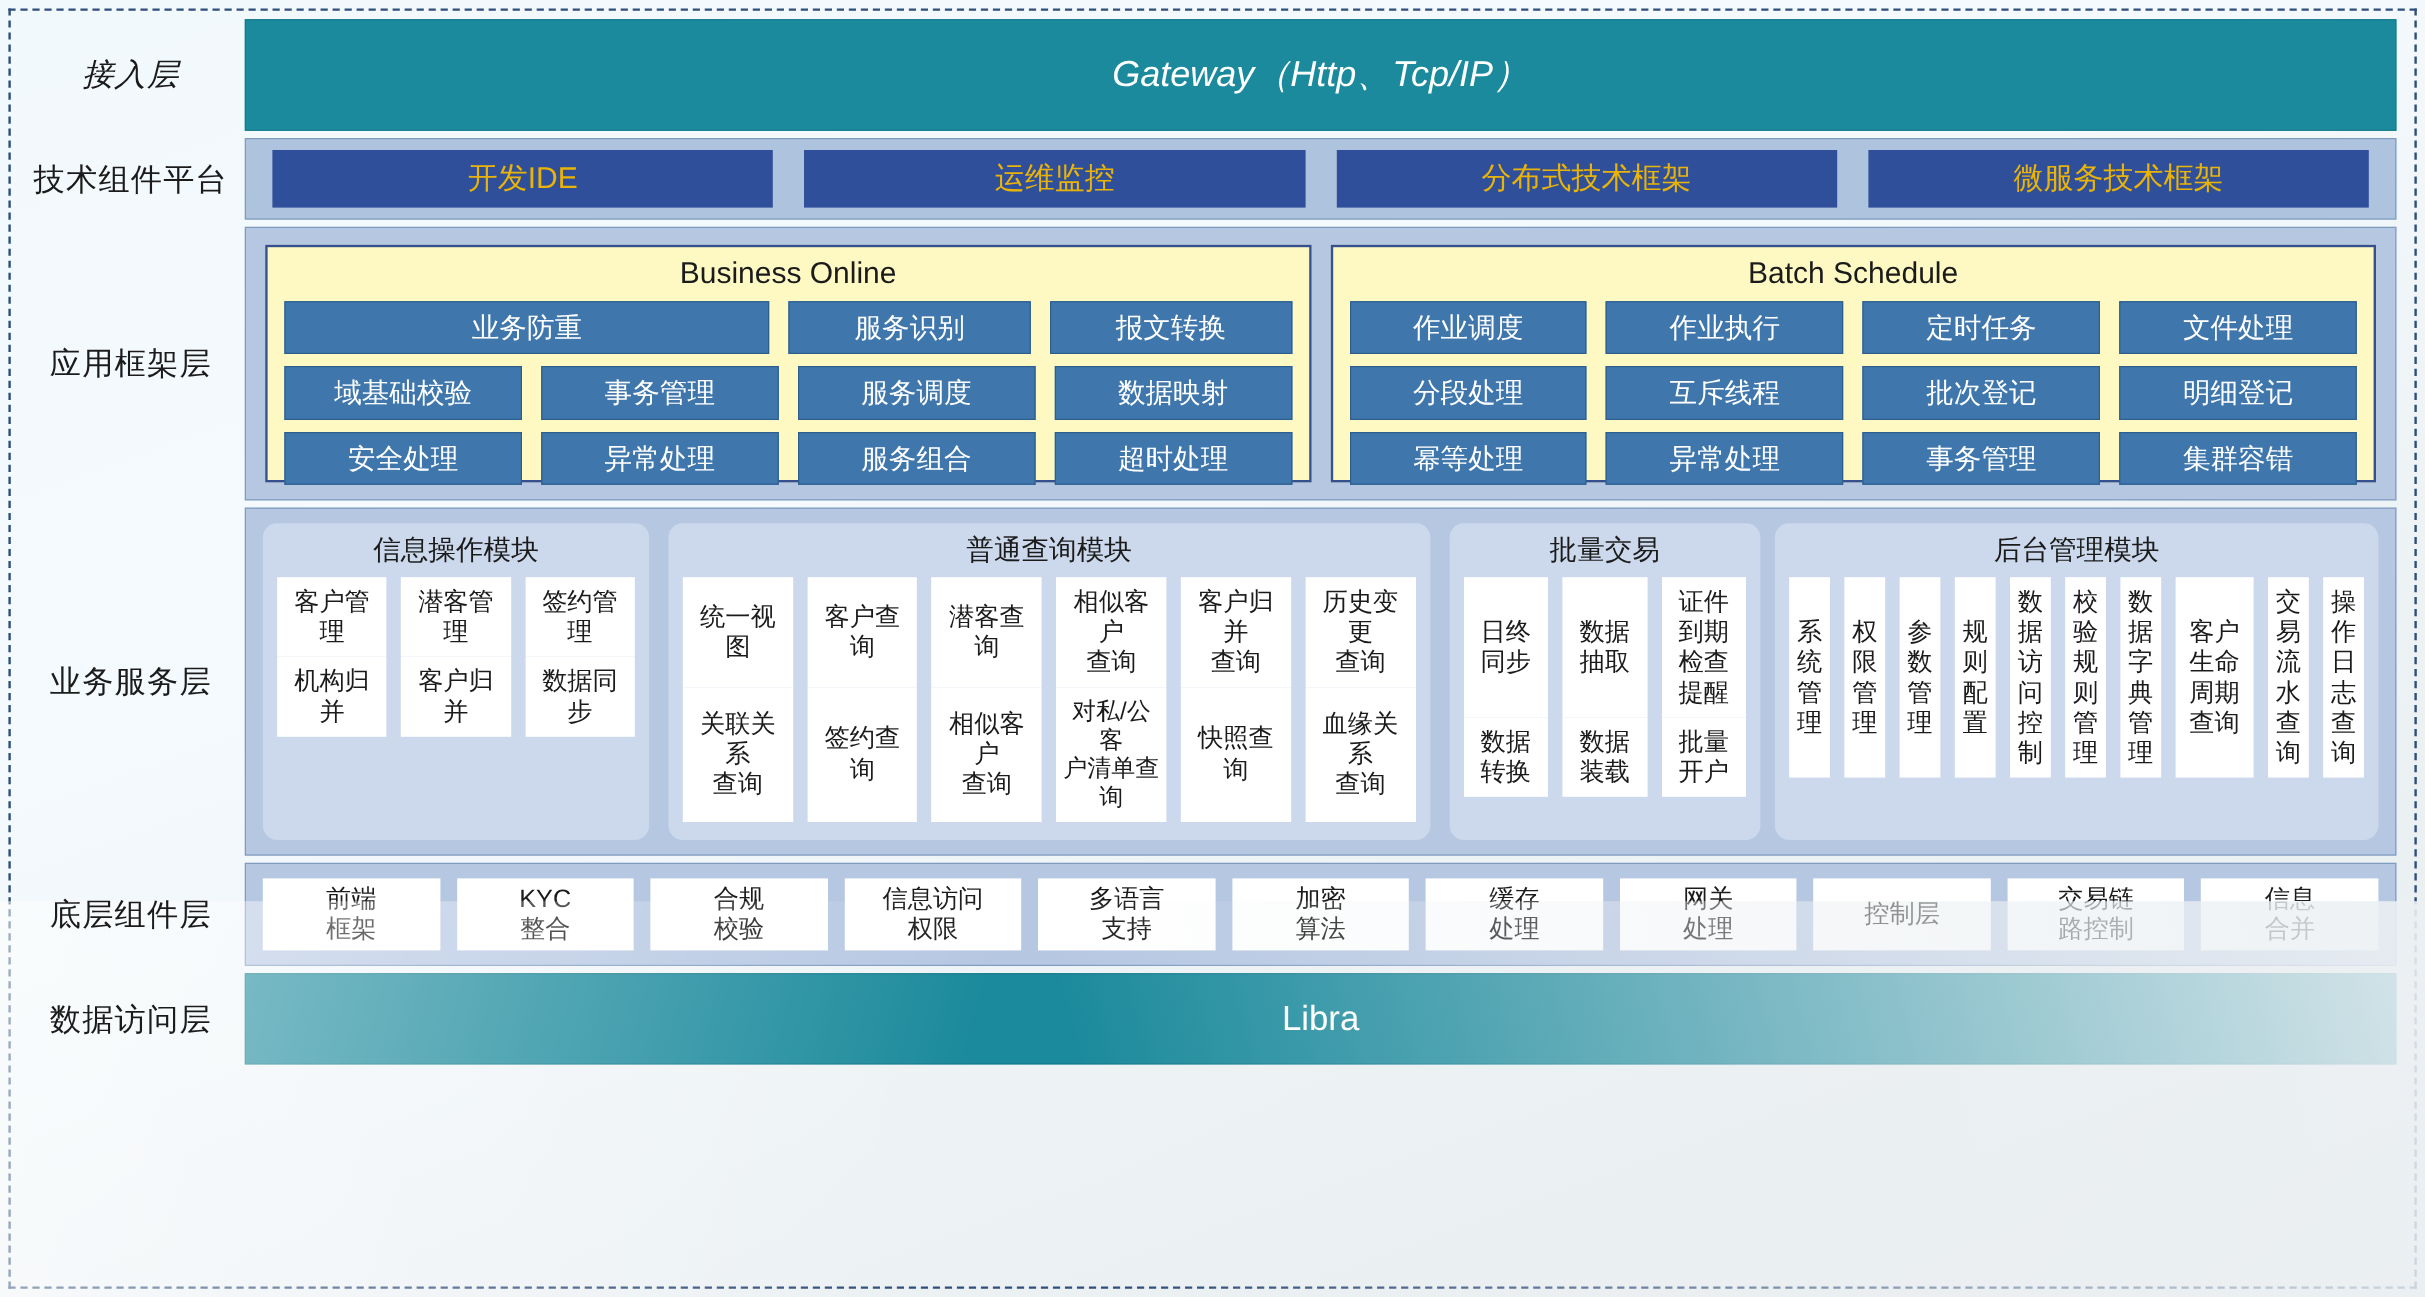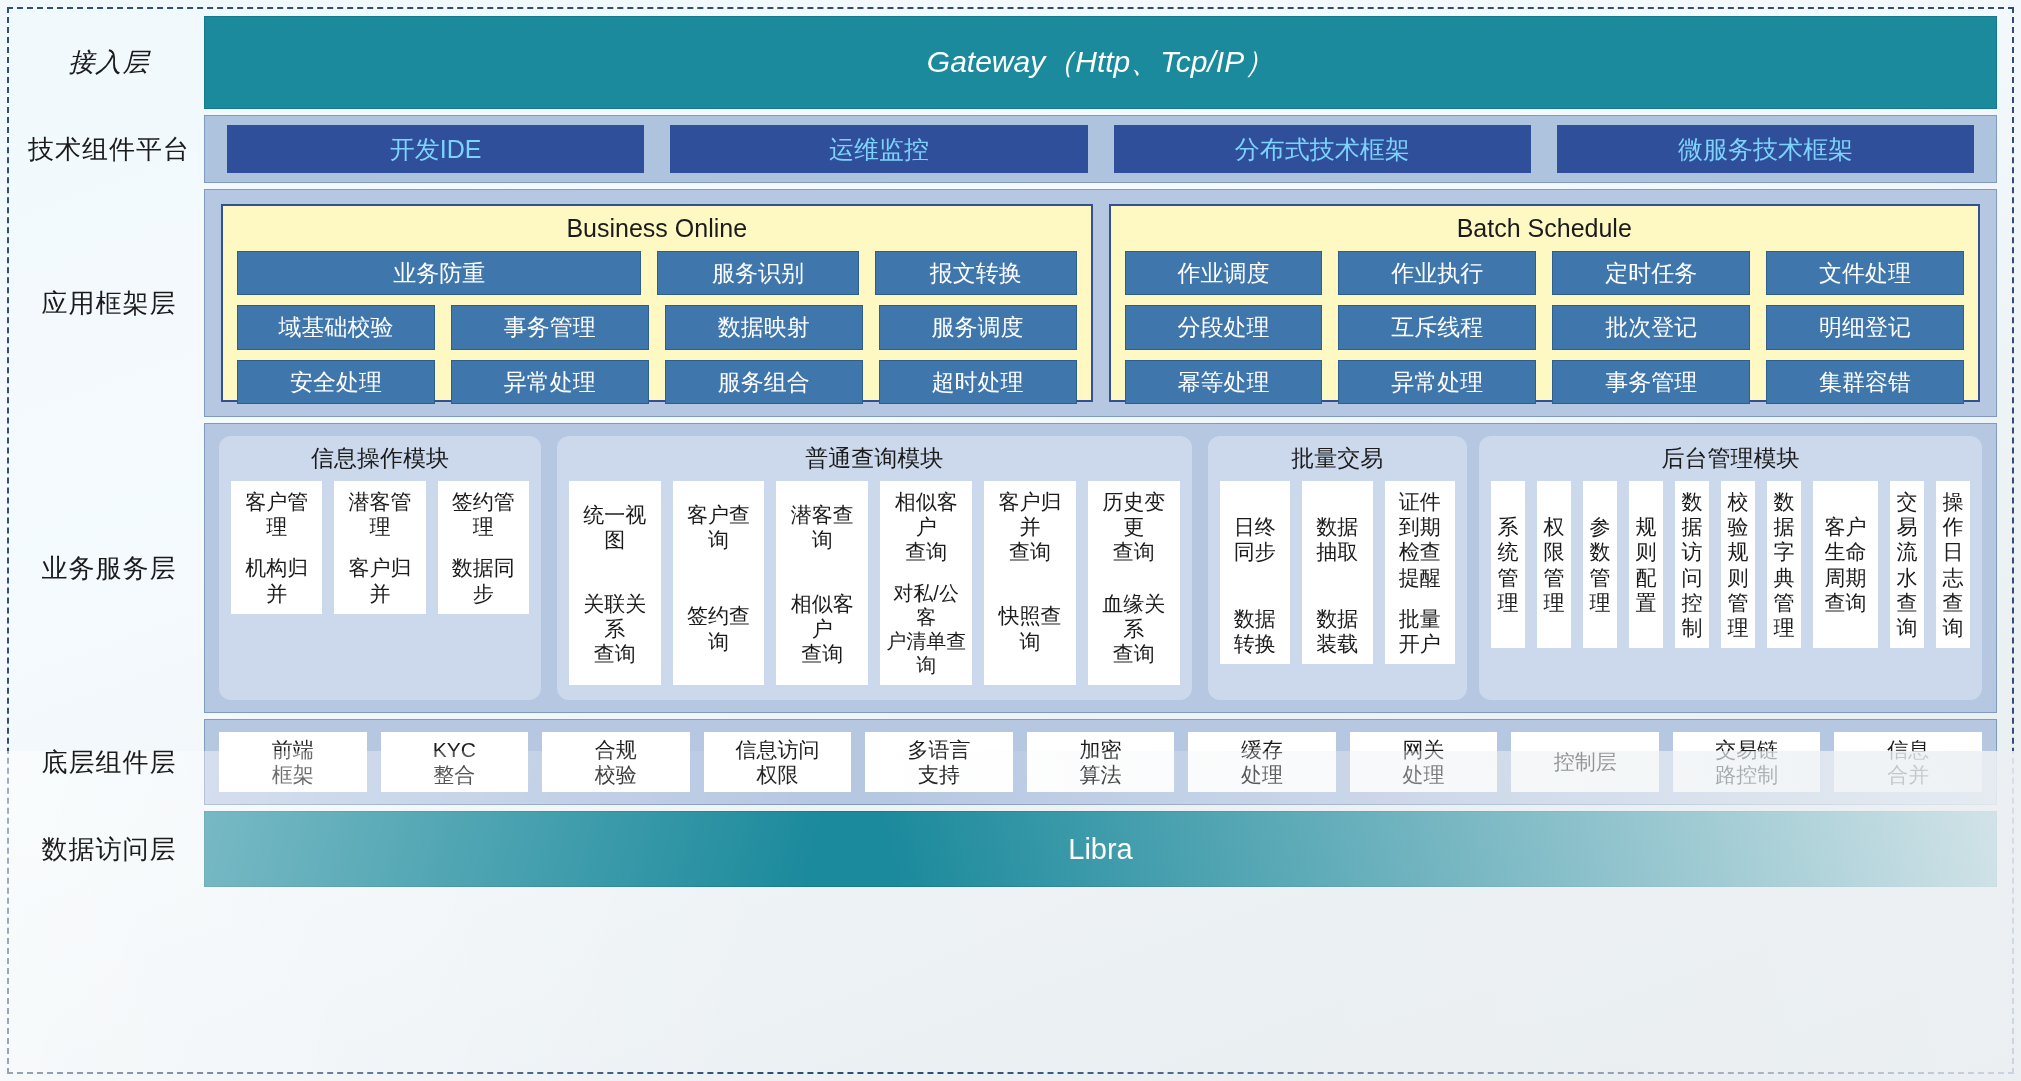--- a/index.html
+++ b/index.html
@@ -66,21 +66,21 @@
     flex:1;
     background:#aec3de;
     border:1px solid #7f9bc0;
     display:flex; align-items:center; justify-content:space-around;
     padding:10px 22px;
     gap:26px;
   }
   .navy-chip{
     flex:1;
     background:#2f4f9b;
-    color:#7dd3fc;
+    color:#eab308;
     text-align:center;
     font-size:25px;
     padding:10px 4px;
     line-height:1.15;
   }
 
   
   .app-panel{
     flex:1;
     background:#b6c7e2;
@@ -207,22 +207,22 @@
             <div class="group-title">Business Online</div>
             <div class="app-grid">
               <div class="app-line">
                 <div class="blue-chip w2">业务防重</div>
                 <div class="blue-chip">服务识别</div>
                 <div class="blue-chip">报文转换</div>
               </div>
               <div class="app-line">
                 <div class="blue-chip">域基础校验</div>
                 <div class="blue-chip">事务管理</div>
+                <div class="blue-chip">服务调度</div>
                 <div class="blue-chip">数据映射</div>
-                <div class="blue-chip">服务调度</div>
               </div>
               <div class="app-line">
                 <div class="blue-chip">安全处理</div>
                 <div class="blue-chip">异常处理</div>
                 <div class="blue-chip">服务组合</div>
                 <div class="blue-chip">超时处理</div>
               </div>
             </div>
           </div>
 

